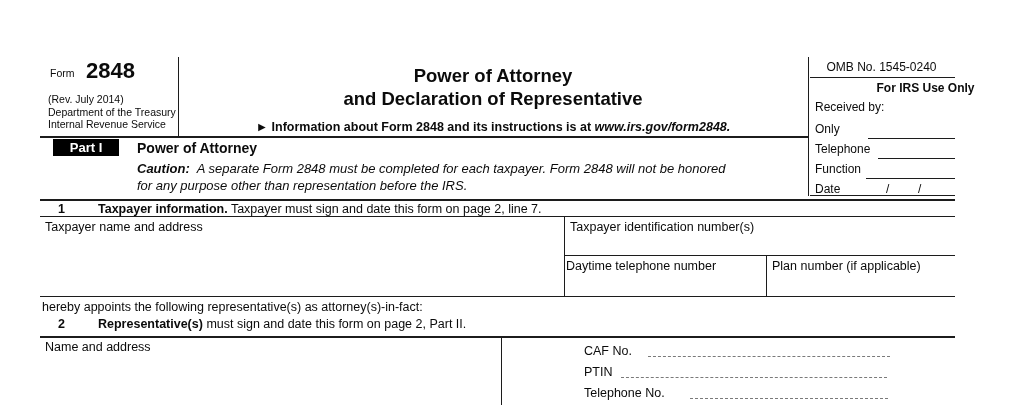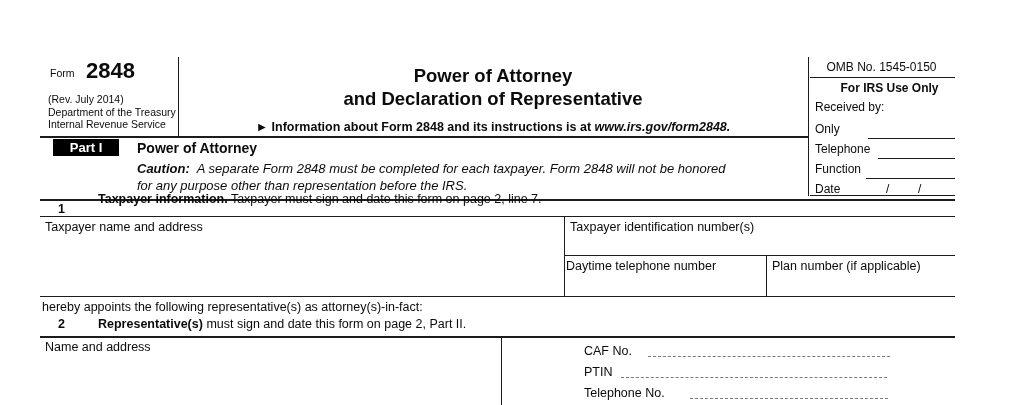--- a/index.html
+++ b/index.html
@@ -42,23 +42,23 @@
 
   <div class="abs title center" style="left:178px;top:64px;width:630px;">
     <div>Power of Attorney</div>
     <div>and Declaration of Representative</div>
   </div>
   <div class="abs center b" style="left:178px;top:120px;width:630px;font-size:12.5px;line-height:14px;">
     <span>►</span>
     <span>Information about Form 2848 and its instructions is at </span><span class="i">www.irs.gov/form2848.</span>
   </div>
 
-  <div class="abs fs12 center" style="left:808px;top:60px;width:147px;">OMB No. 1545-0150</div>
+  <div class="abs fs12 center" style="left:808px;top:60px;width:147px;">OMB No. 1545-0240</div>
   <div class="hline" style="left:810px;top:77px;width:145px;"></div>
-  <div class="abs fs12 b center" style="left:792px;top:81px;width:147px;padding-left:24px;">For IRS Use Only</div>
+  <div class="abs fs12 b center" style="left:828px;top:81px;width:147px;padding-left:24px;">For IRS Use Only</div>
   <div class="abs fs12" style="left:815px;top:100px;">Received by:</div>
 
   <div class="abs fs12" style="left:815px;top:122px;">Only</div>
   <div class="hline" style="left:868px;top:138px;width:87px;"></div>
 
   <div class="abs fs12" style="left:815px;top:142px;">Telephone</div>
   <div class="hline" style="left:878px;top:158px;width:77px;"></div>
 
   <div class="abs fs12" style="left:815px;top:162px;">Function</div>
   <div class="hline" style="left:866px;top:178px;width:89px;"></div>
@@ -74,21 +74,21 @@
 
   <div class="abs badge" style="left:53px;top:139px;width:66px;height:17px;">Part I</div>
   <div class="abs fs14 b" style="left:137px;top:140px;">Power of Attorney</div>
   <div class="abs fs13 i" style="left:137px;top:161px;">
     <span class="b">Caution:</span><span class="gap">A separate Form 2848 must be completed for each taxpayer. Form 2848 will not be honored</span>
   </div>
   <div class="abs fs13 i" style="left:137px;top:178px;">for any purpose other than representation before the IRS.</div>
 
   <div class="hline thick" style="left:40px;top:199px;width:915px;"></div>
   <div class="abs fs125 b" style="left:58px;top:202px;">1</div>
-  <div class="abs fs125" style="left:98px;top:192px;">
+  <div class="abs fs125" style="left:98px;top:202px;">
     <span class="b">Taxpayer information.</span><span> Taxpayer must sign and date this form on page 2, line 7.</span>
   </div>
 
   <div class="hline" style="left:40px;top:216px;width:915px;"></div>
   <div class="abs fs125" style="left:45px;top:220px;">Taxpayer name and address</div>
   <div class="abs" style="left:41px;top:236px;width:522px;height:60px;"></div>
 
   <div class="vline" style="left:564px;top:216px;height:81px;"></div>
   <div class="abs fs125" style="left:570px;top:220px;">Taxpayer identification number(s)</div>
   <div class="abs" style="left:565px;top:236px;width:389px;height:19px;"></div>

